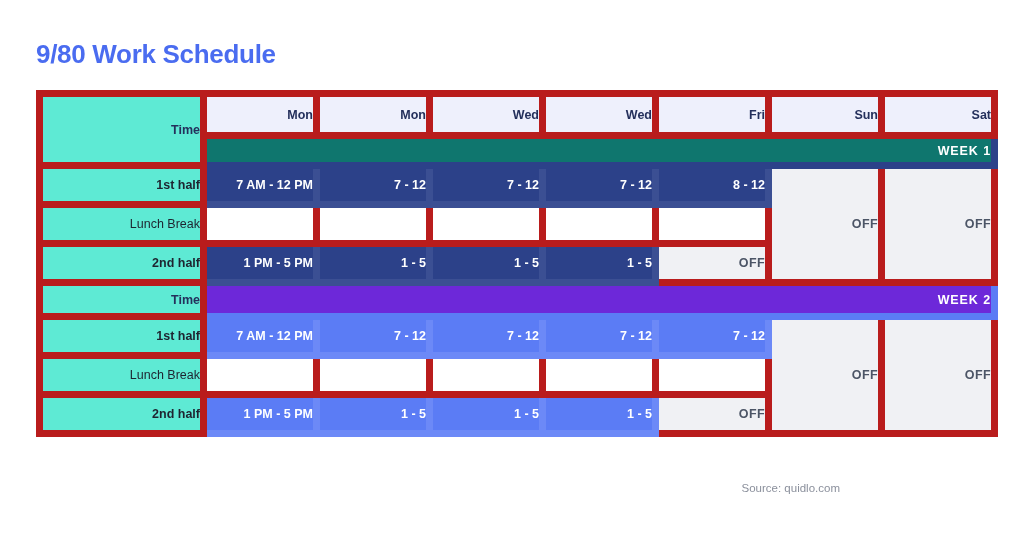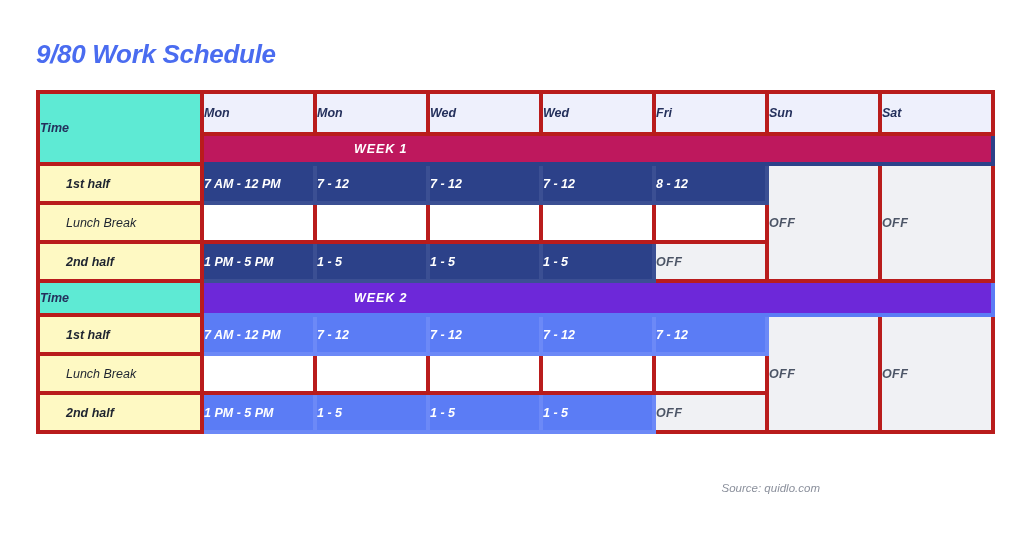--- a/index.html
+++ b/index.html
@@ -10,21 +10,20 @@
     background: #ffffff;
     font-family: "Liberation Sans", sans-serif;
     overflow: hidden;
   }
 
   .page {
     position: relative;
     width: 864px;
     height: 534px;
     background: #ffffff;
-    font-style: italic;
   }
 
   .page-title {
     position: absolute;
     left: 36px;
     top: 36px;
     font-size: 26px;
     font-weight: bold;
     color: #4a6cf0;
     letter-spacing: -0.3px;
@@ -38,22 +37,22 @@
     width: 954px;
     border-collapse: collapse;
     table-layout: fixed;
   }
 
   .schedule-table col.c-time  { width: 164px; }
   .schedule-table col.c-day   { width: 113px; }
 
   .schedule-table td,
   .schedule-table th {
-    border: 4px solid #b91c1c;
-    text-align: left;
+    border: 7px solid #b91c1c;
+    text-align: right;
     vertical-align: middle;
     font-size: 12.5px;
   }
 
   
   .hdr-time {
     background: #5eead4;
     color: #24305c;
     font-weight: bold;
     font-size: 13px;
@@ -70,26 +69,26 @@
   
   .week-band {
     height: 30px;
     font-weight: bold;
     font-size: 11px;
     letter-spacing: 0.9px;
     color: #ffffff;
     text-align: left;
     padding-left: 150px;
   }
-  .week-band.w1 { background: #be185d; border-color: #2c4189; }
+  .week-band.w1 { background: #0f766e; border-color: #2c4189; }
   .week-band.w2 { background: #6d28d9; border-color: #5b7cf5; }
 
   
   .row-label {
-    background: #fef9c3;
+    background: #5eead4;
     color: #1e2430;
     text-align: left;
     padding-left: 26px;
     font-size: 13px;
     height: 39px;
   }
   .row-label.bold   { font-weight: bold; }
   .row-label.normal { font-weight: normal; }
 
   
@@ -116,21 +115,21 @@
     background: #f0f1f4;
     color: #4c5566;
     font-weight: bold;
     font-size: 12.5px;
     letter-spacing: 0.4px;
     vertical-align: middle;
   }
 
   .source-note {
     position: absolute;
-    right: 44px;
+    right: 24px;
     top: 482px;
     font-size: 11.5px;
     color: #8b909c;
   }
 </style>
 </head>
 <body>
 
 <div class="page">
 

